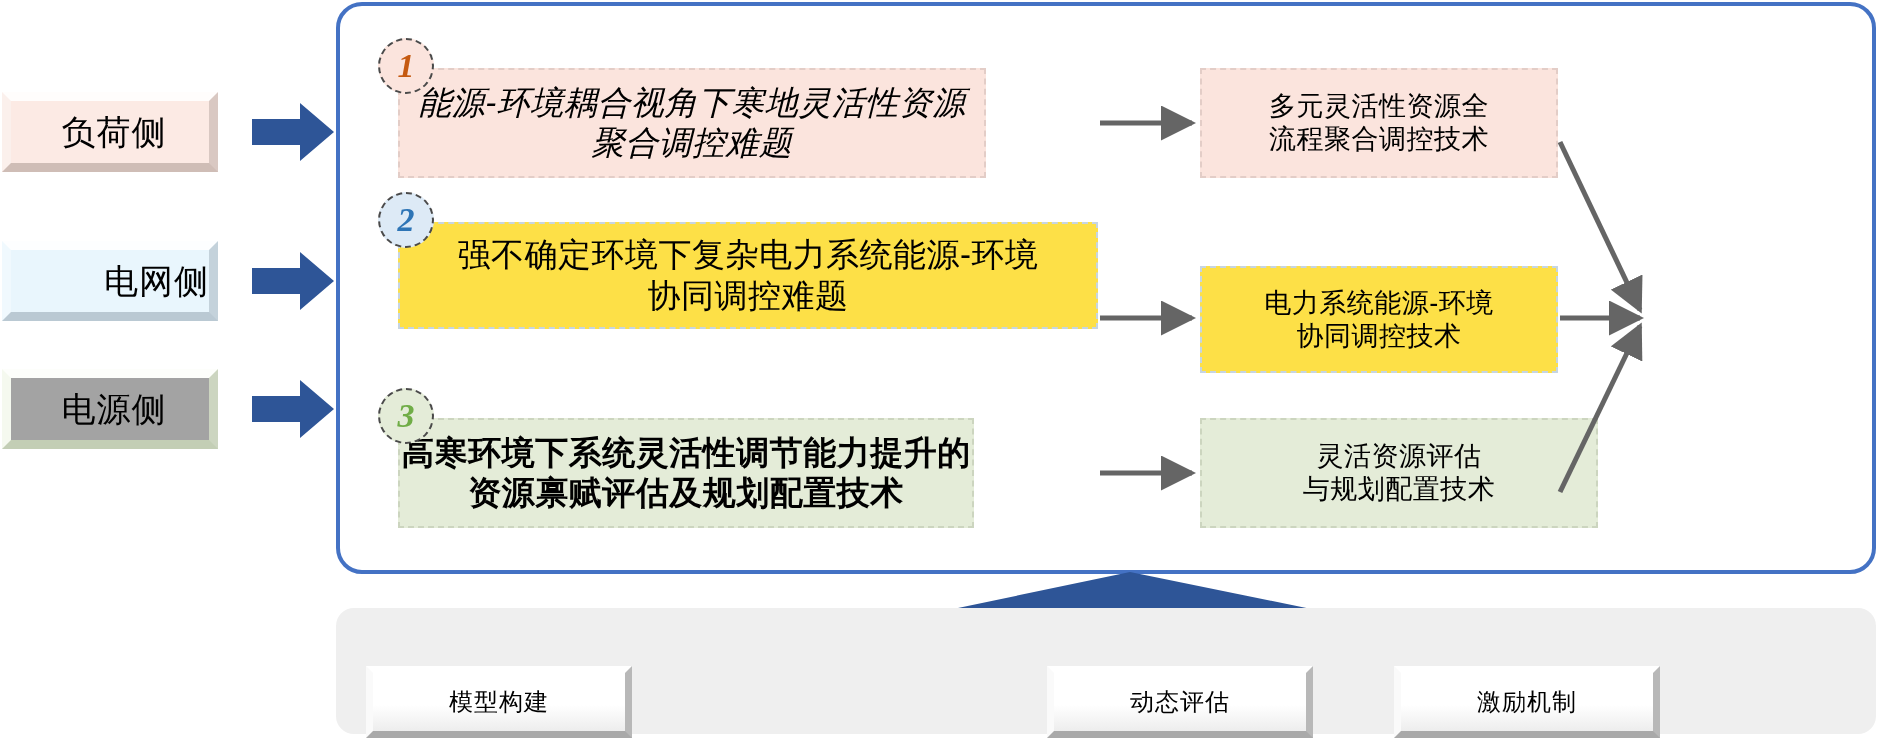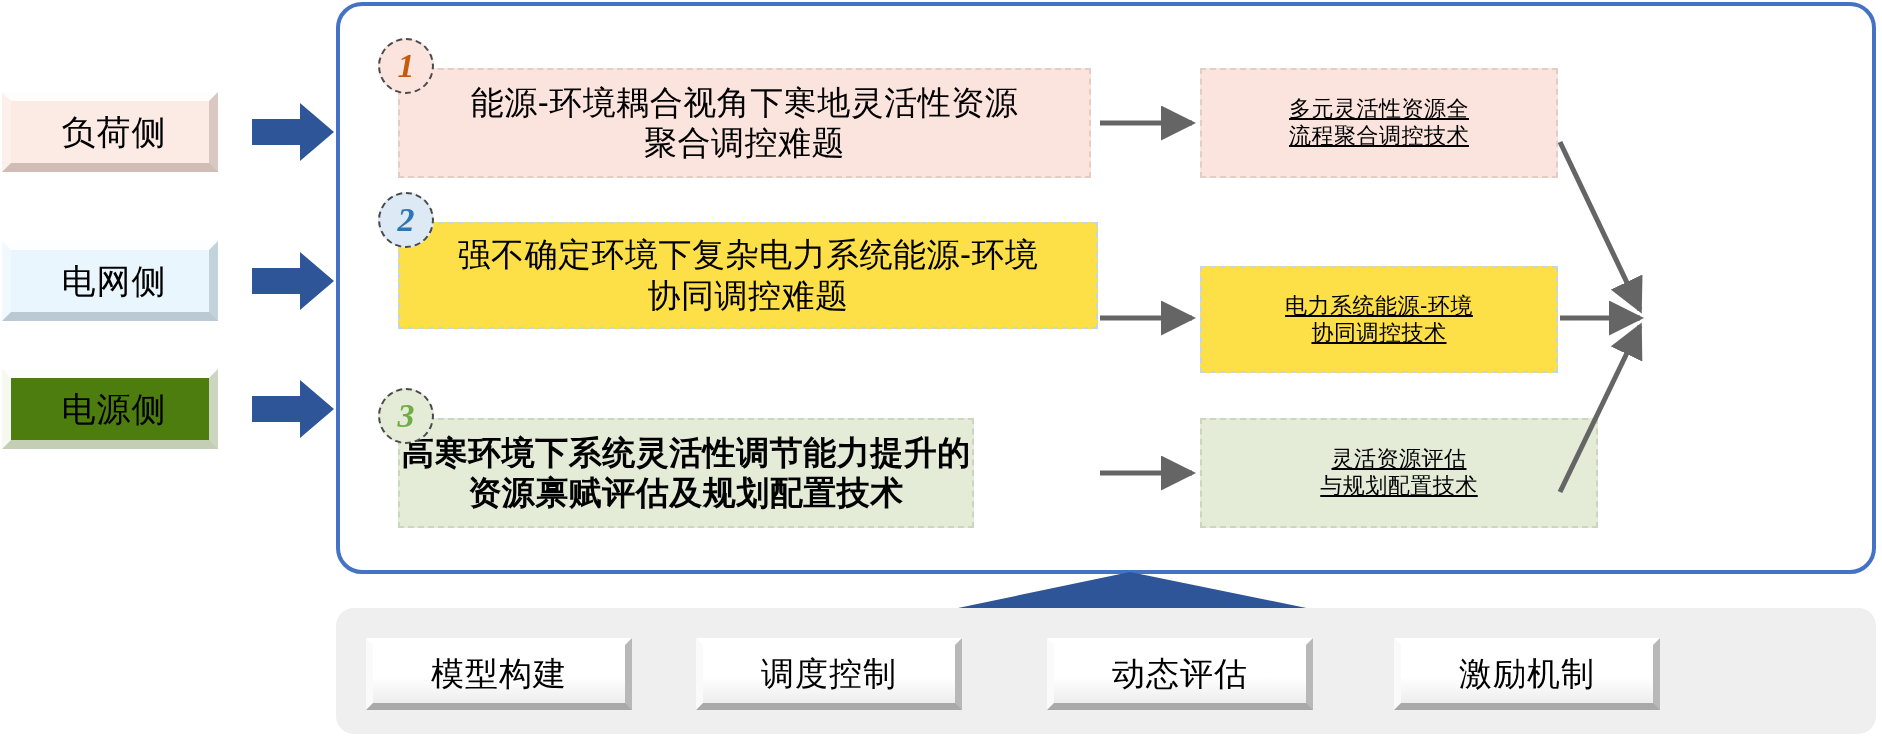--- a/index.html
+++ b/index.html
@@ -46,24 +46,25 @@
     border-right-color: #d9c8c2;
     border-bottom-color: #cfbdb6;
   }
   .side-box-grid {
     left: 2px; top: 241px; width: 216px; height: 80px;
     background: #e9f6fd;
     border-top-color: #fdfeff;
     border-left-color: #f0f9fe;
     border-right-color: #c4d2db;
     border-bottom-color: #bac9d3;
+    justify-content: flex-end;
   }
   .side-box-source {
     left: 2px; top: 369px; width: 216px; height: 80px;
-    background: #4d7c0f;
+    background: #a3a3a3;
     border-top-color: #fdfefb;
     border-left-color: #f5f9ef;
     border-right-color: #ccd5c0;
     border-bottom-color: #c3ceb5;
   }
 
   
   .block-arrow {
     position: absolute;
     width: 82px;
@@ -91,27 +92,27 @@
     display: flex;
     align-items: center;
     justify-content: center;
     text-align: center;
     border: 2px dashed #cfc9c4;
     color: #000000;
     line-height: 1.22;
     letter-spacing: 0.5px;
   }
   .problem-box { font-size: 33px; }
-  .tech-box    { font-size: 22px; text-decoration: underline; }
+  .tech-box    { font-size: 27px; }
 
   .fill-pink  { background: #fbe4dd; border-color: #e3cdc7; }
   .fill-blue  { background: #fde047; border-color: #c6d5e2; }
   .fill-green { background: #e4ecd8; border-color: #ccd5bf; }
 
-  .p1 { left: 398px; top: 68px;  width: 693px; height: 110px; }
+  .p1 { left: 398px; top: 68px;  width: 588px; height: 110px; font-style: italic; }
   .p2 { left: 398px; top: 222px; width: 700px; height: 107px; }
   .p3 { left: 398px; top: 418px; width: 576px; height: 110px; font-weight: bold; }
 
   .t1 { left: 1200px; top: 68px;  width: 358px; height: 110px; }
   .t2 { left: 1200px; top: 222px; width: 358px; height: 107px; margin-top: 44px; }
   .t3 { left: 1200px; top: 418px; width: 398px; height: 110px; }
 
   
   .badge {
     position: absolute;
@@ -147,29 +148,29 @@
     position: absolute;
     left: 336px;
     top: 608px;
     width: 1540px;
     height: 126px;
     background: #efefef;
     border-radius: 18px;
   }
   .pill {
     position: absolute;
-    top: 638px;
+    top: 666px;
     width: 266px;
     height: 72px;
     box-sizing: border-box;
     display: flex;
     align-items: center;
     justify-content: center;
     background: #ffffff;
-    font-size: 33px;
+    font-size: 24px;
     color: #000000;
     letter-spacing: 1px;
     border-style: solid;
     border-width: 7px;
     border-top-color: #ffffff;
     border-left-color: #fafafa;
     border-right-color: #b8b8b8;
     border-bottom-color: #a9a9a9;
     background-image: linear-gradient(#ffffff 0%, #ffffff 55%, #ededed 100%);
   }
@@ -275,23 +276,20 @@
     <line x1="1560" y1="492" x2="1640" y2="326" stroke="#656565" stroke-width="5" marker-end="url(#ah)"></line>
 
     <polygon points="910,618 1130,572 1355,618" fill="#2e5597"></polygon>
   </svg>
 
   <div id="bottom-panel"></div>
 
   <div class="pill pill-1">
     <span>模型构建</span>
   </div>
-  <div class="pill pill-2">
-    <span>调度控制</span>
-  </div>
   <div class="pill pill-3">
     <span>动态评估</span>
   </div>
   <div class="pill pill-4">
     <span>激励机制</span>
   </div>
 
 </div>
 
 </body></html>

